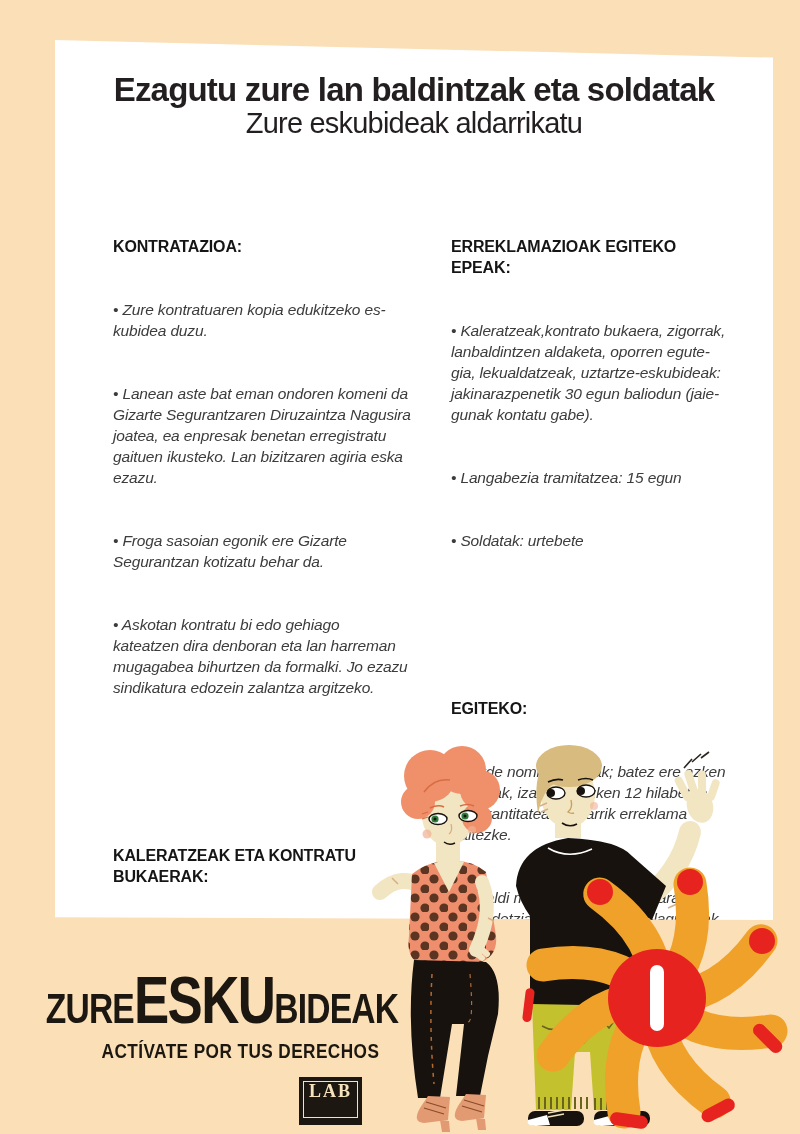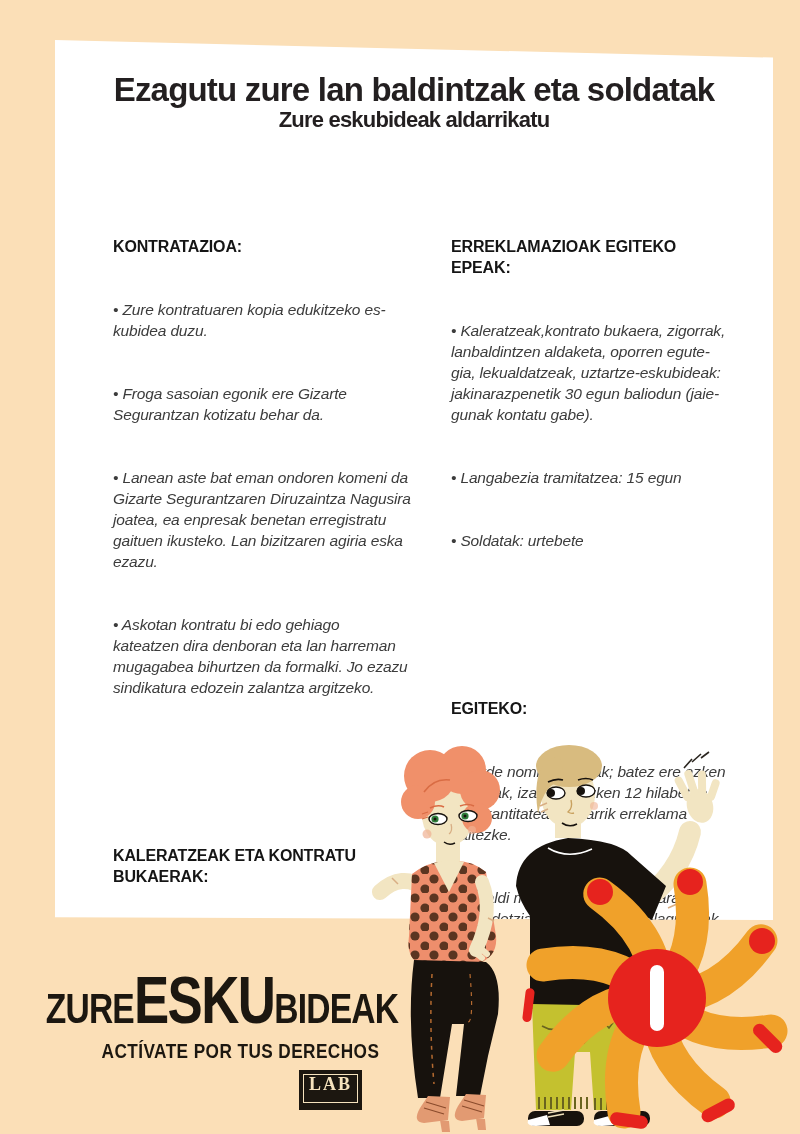--- a/index.html
+++ b/index.html
@@ -8,38 +8,38 @@
     position:relative; width:800px; height:1134px; overflow:hidden;
     background:#fbdfb7; font-family:"Liberation Sans", sans-serif;
   }
   .panel {
     position:absolute; left:55px; top:40px; width:718px; height:880px;
     background:#ffffff;
     clip-path: polygon(0 0, 100% 2.0%, 100% 100%, 0 99.7%);
   }
   .titles { position:absolute; top:32px; left:0; right:0; text-align:center; color:#231f20; }
   .title1 { font-size:33px; font-weight:700; letter-spacing:-0.8px; line-height:1.1; }
-  .title2 { font-size:22px; font-weight:700; letter-spacing:-0.8px; line-height:1.1; }
+  .title2 { font-size:29px; font-weight:400; letter-spacing:-0.8px; line-height:1.1; }
   .col { position:absolute; top:112px; color:#3c3c3c; font-size:15.5px;
          line-height:21px; letter-spacing:-0.15px; white-space:pre; }
   .col-left  { left:30px;  }
   .col-right { left:368px; }
   .sec { margin-bottom:21px;margin-left:28px; }
   .sec h3 { font-size:16px; font-weight:700; color:#151515; line-height:21px; white-space:pre; }
   .sec p  { white-space:pre;font-style:italic; }
   .branding { position:absolute; left:82px; top:962px; width:280px; text-align:right; color:#1c1710; }
   .wordmark { display:flex; align-items:baseline; justify-content:center;
               font-weight:700; transform:scaleX(0.80); transform-origin:center; white-space:nowrap; }
   .wm-small { font-size:42px; letter-spacing:-1px; }
   .wm-big   { font-size:66px; letter-spacing:-2px; }
   .tagline  { font-weight:700; font-size:20px; transform:scaleX(0.86); transform-origin:center;
               margin-top:2px; letter-spacing:0.5px; white-space:nowrap; }
-  .lab-box  { display:inline-block; margin-top:7px; background:#1c1710; color:#f6e3bd;
+  .lab-box  { display:inline-block; margin-top:14px; background:#1c1710; color:#f6e3bd;
               font-family:"Liberation Serif", serif; font-weight:700; font-size:18px;
-              line-height:1; padding:3px 8px 12px; letter-spacing:2px;
+              line-height:1; padding:3px 8px 20px; letter-spacing:2px;
               border:2px solid #1c1710; box-shadow: inset 0 0 0 2px #1c1710, inset 0 0 0 3px #f6e3bd;
               border-bottom-width:5px; }
   .illu { position:absolute; left:372px; top:722px; width:430px; height:412px; }
 </style>
 </head>
 <body>
 
 <div class="page">
 
   <div class="panel">
@@ -47,27 +47,27 @@
     <div class="titles">
       <div class="title1">Ezagutu zure lan baldintzak eta soldatak</div>
       <div class="title2">Zure eskubideak aldarrikatu</div>
     </div>
 
     <div class="col col-left">
       <div class="sec">
         <h3>KONTRATAZIOA:</h3>
         <p>• Zure kontratuaren kopia edukitzeko es-
 kubidea duzu.</p>
-        <p>• Froga sasoian egonik ere Gizarte
-Segurantzan kotizatu behar da.</p>
         <p>• Lanean aste bat eman ondoren komeni da
 Gizarte Segurantzaren Diruzaintza Nagusira
 joatea, ea enpresak benetan erregistratu
 gaituen ikusteko. Lan bizitzaren agiria eska
 ezazu.</p>
+        <p>• Froga sasoian egonik ere Gizarte
+Segurantzan kotizatu behar da.</p>
         <p>• Askotan kontratu bi edo gehiago
 kateatzen dira denboran eta lan harreman
 mugagabea bihurtzen da formalki. Jo ezazu
 sindikatura edozein zalantza argitzeko.</p>
       </div>
       <div class="sec">
         <h3>KALERATZEAK ETA KONTRATU
 BUKAERAK:</h3>
         <p>• Kaleratzea idatziz adierazi behar dizute.
 Ahoz eginez gero, lekuko bat izan, langileak

